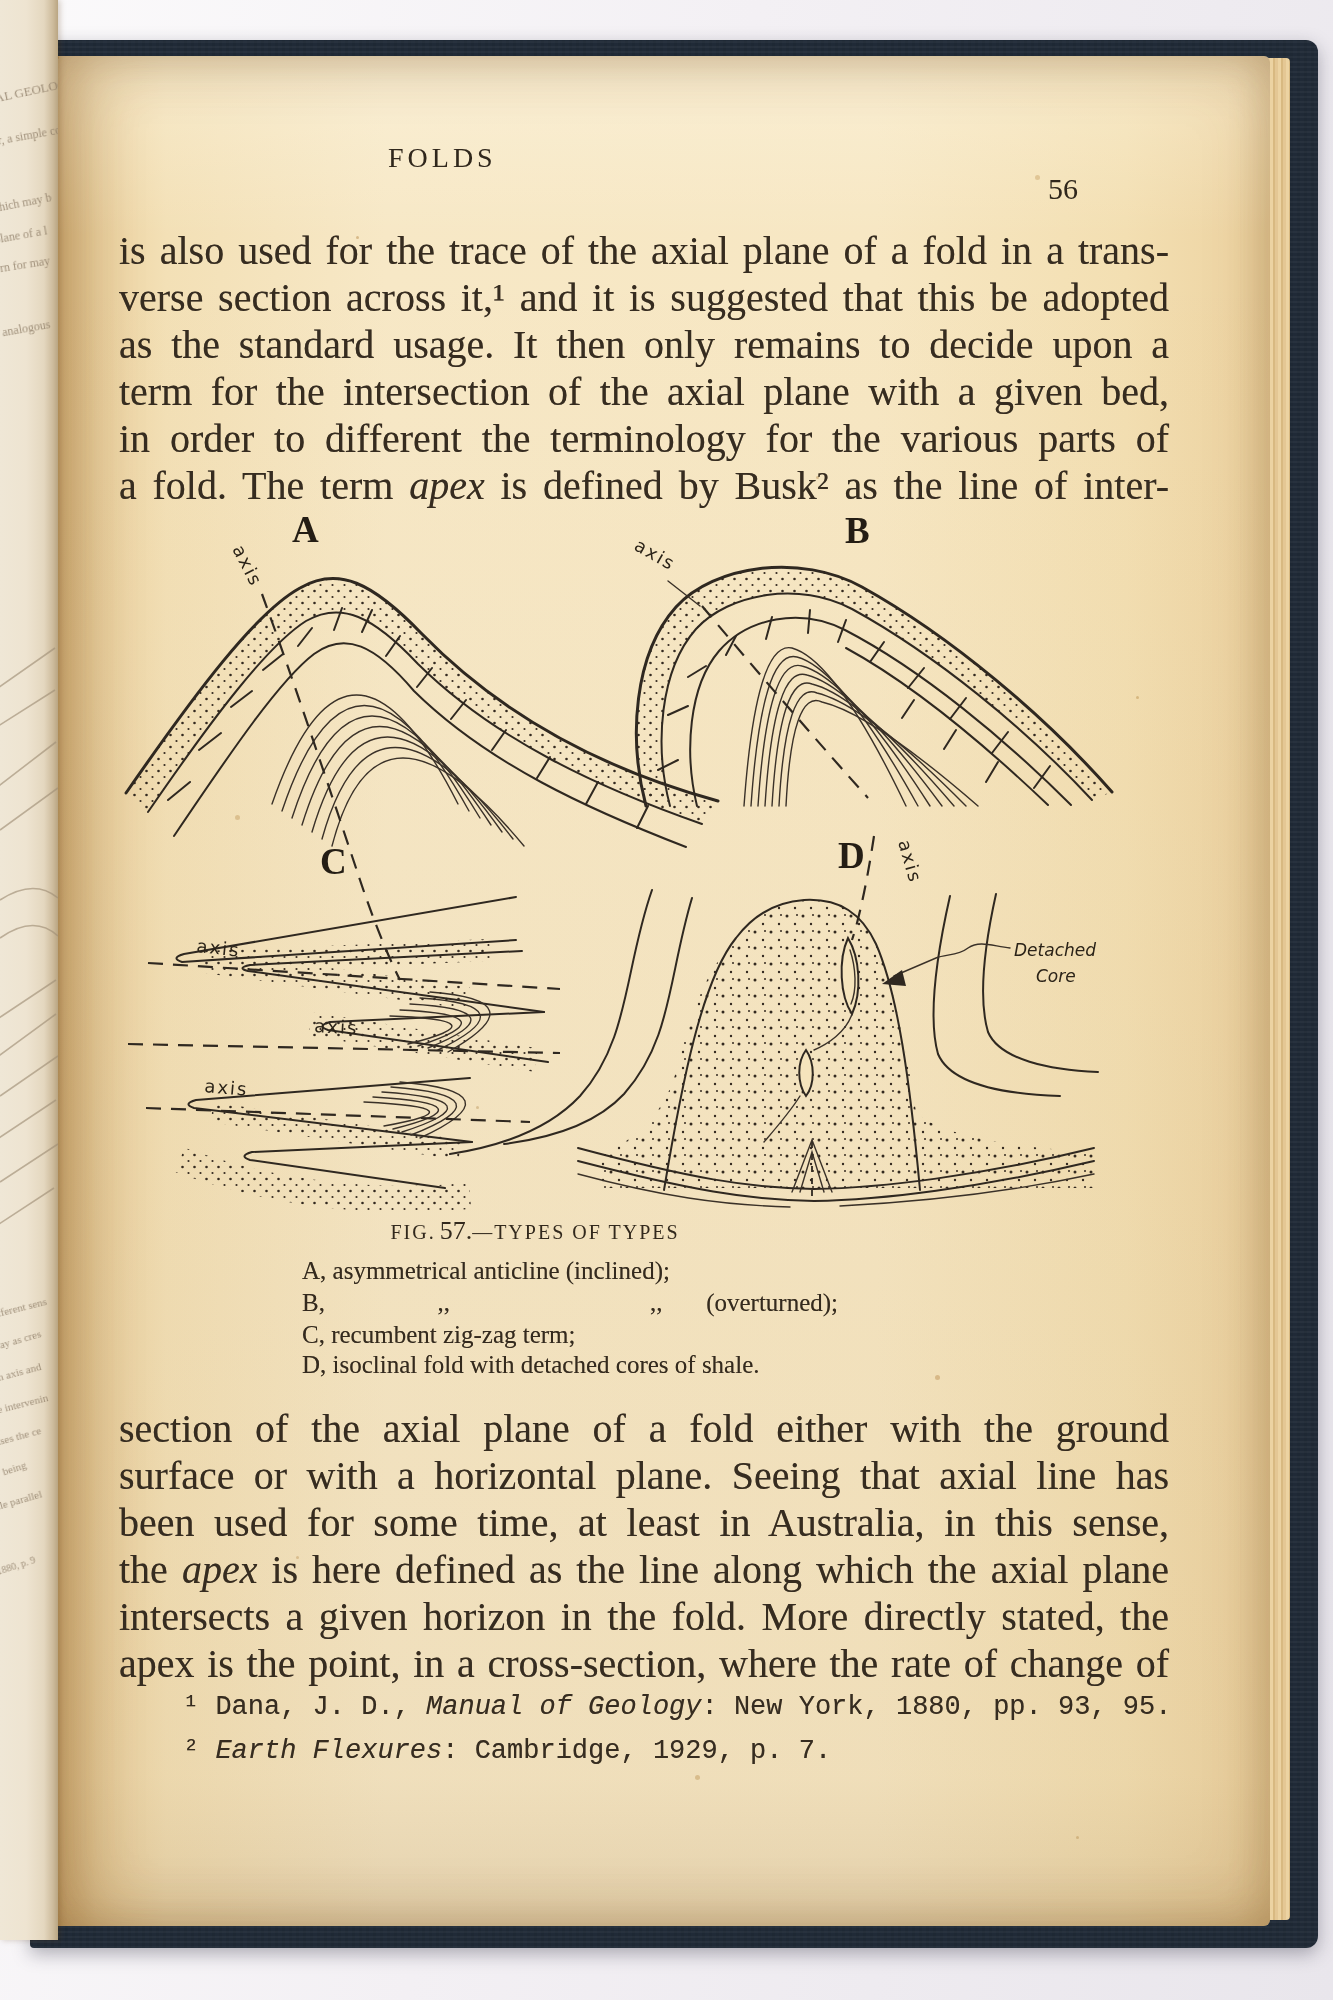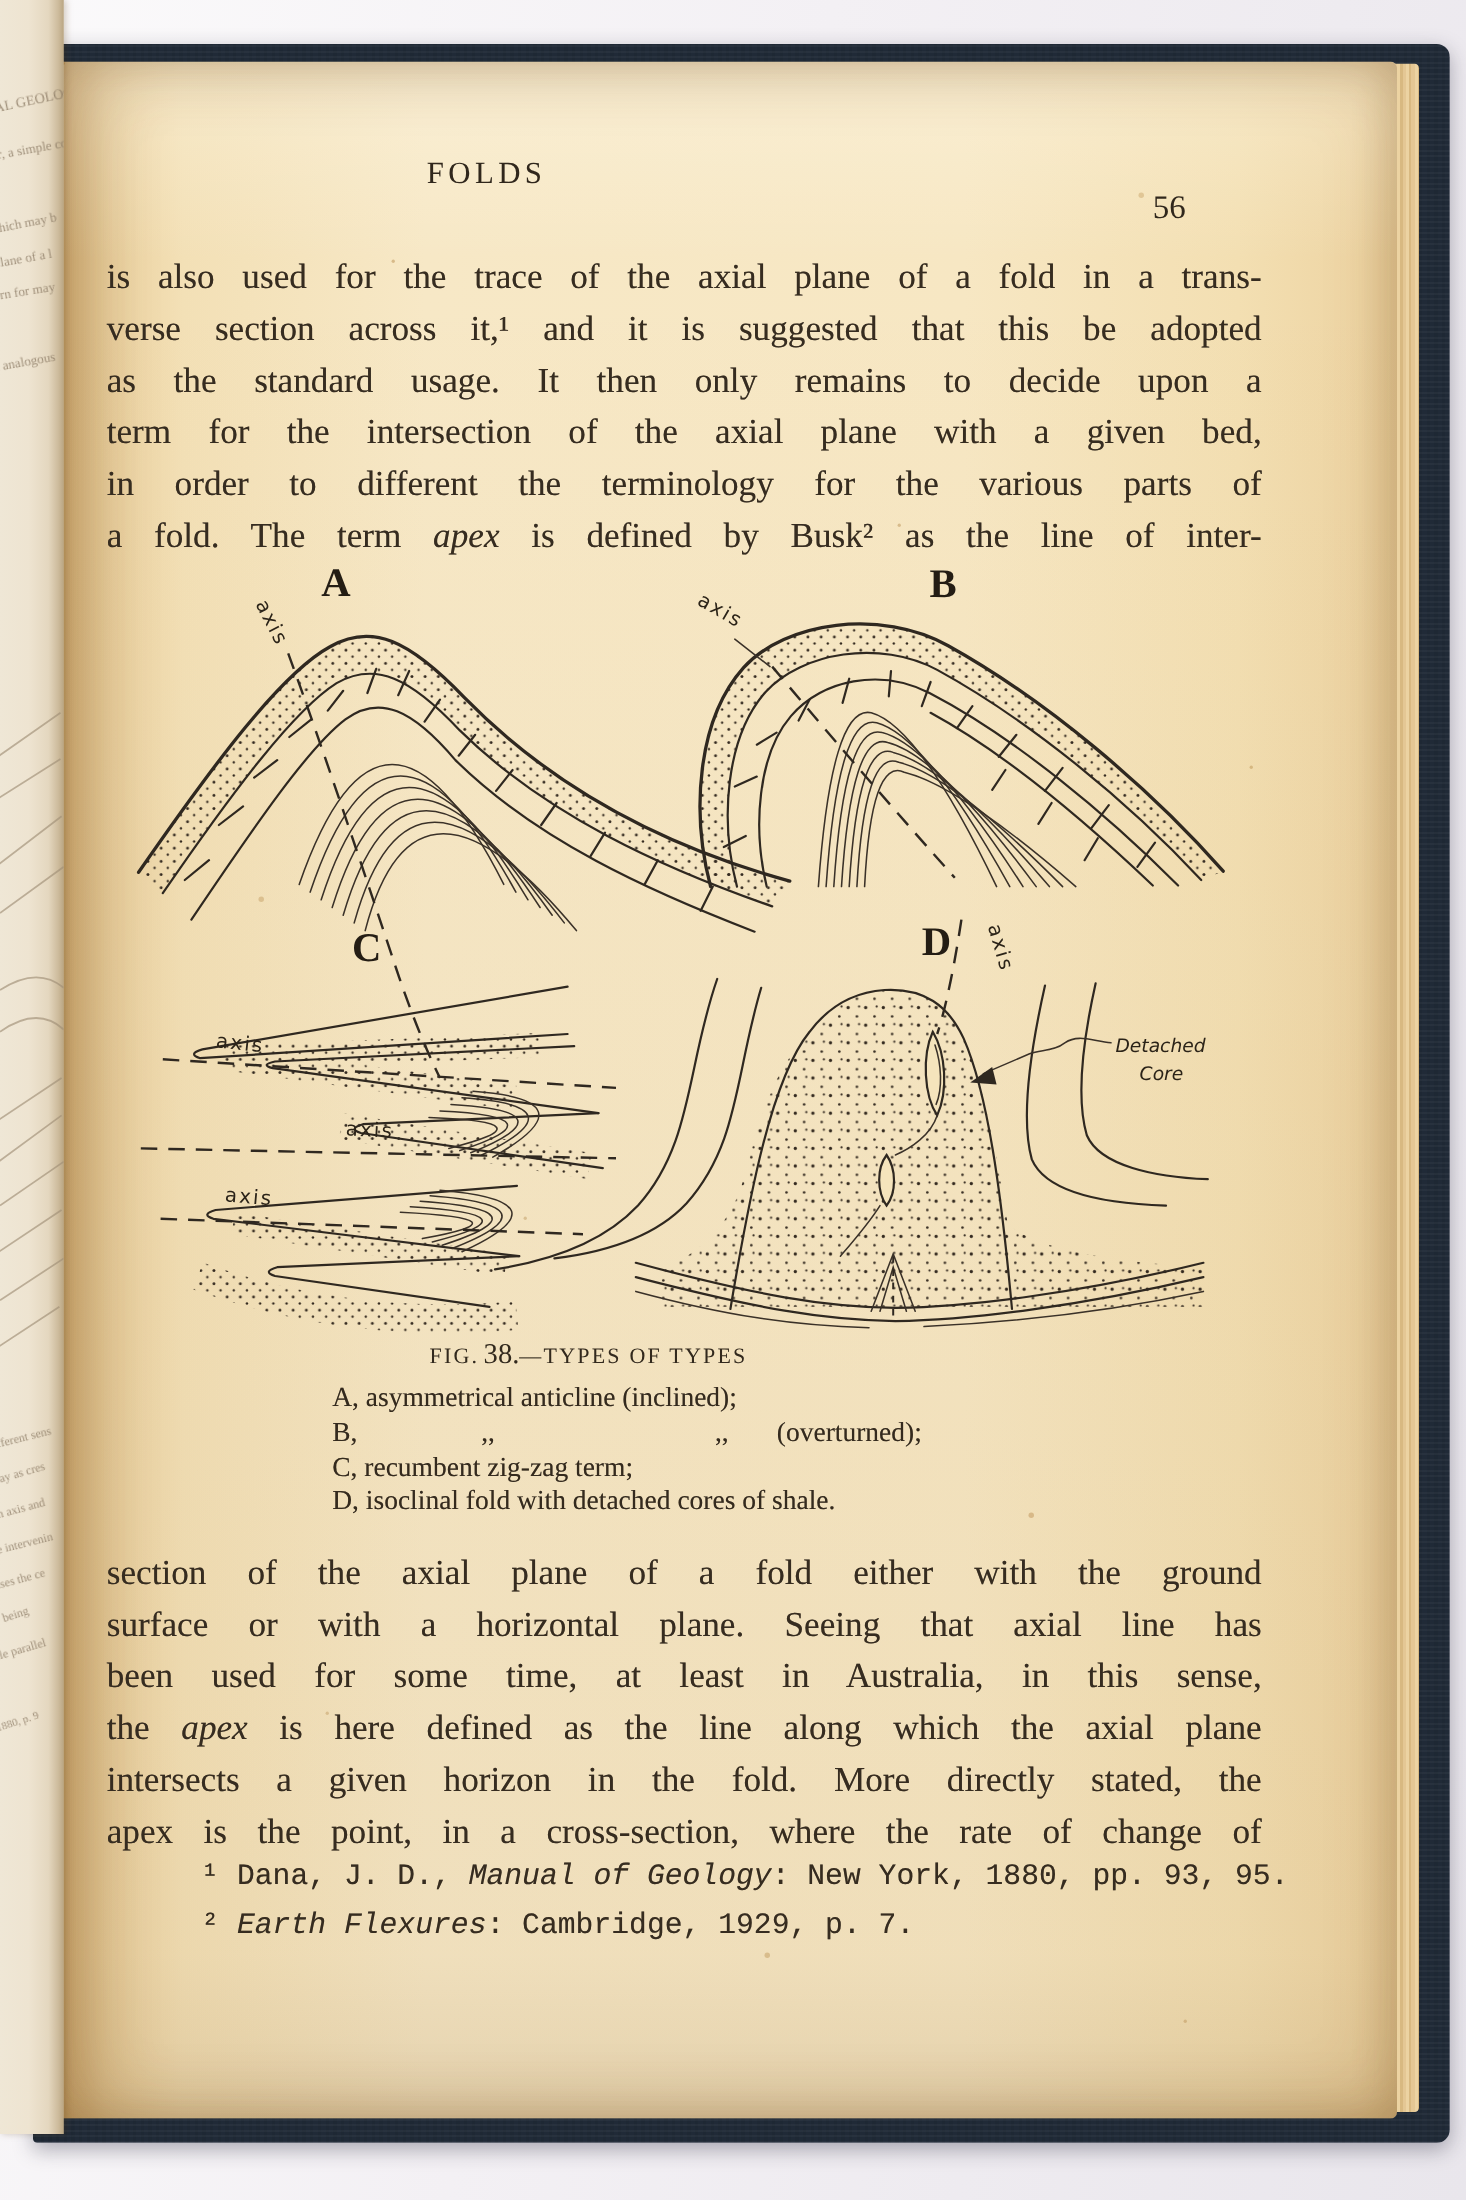--- a/index.html
+++ b/index.html
@@ -47,21 +47,21 @@
   }
   .left-strip .frag{
     position:absolute;font-family:"Liberation Serif",serif;color:#8d7c66;opacity:.8;
     filter:blur(.4px);white-space:nowrap;
   }
   
   .content{position:absolute;inset:0;color:#382e22;}
   .running-head{position:absolute;left:388px;top:142px;font-size:28px;letter-spacing:4px;color:#30271c;}
   .folio{position:absolute;left:1048px;top:172px;font-size:30px;color:#30271c;}
   .bodyline{
-    position:absolute;left:97px;width:1050px;font-size:32px;line-height:46.8px;height:46.8px;
+    position:absolute;left:119px;width:1050px;font-size:40px;line-height:46.8px;height:46.8px;
     text-align:justify;text-align-last:justify;color:#362c20;white-space:nowrap;
     text-shadow:0 0 .5px rgba(54,44,32,.5);
   }
   .bodyline{white-space:normal;}
   .caption{position:absolute;left:300px;top:1216px;width:470px;text-align:center;color:#32291d;}
   .caption .small{font-size:20px;letter-spacing:2px;}
   .caption .num{font-size:26px;}
   .legendline{
     position:absolute;left:302px;font-size:25px;line-height:30px;color:#342a1e;white-space:pre;
     text-shadow:0 0 .5px rgba(54,44,32,.45);
@@ -210,21 +210,21 @@
         <path class="fine" d="M 1010,948 C 992,946 980,940 968,948 C 958,956 946,954 936,958 L 894,976"></path>
         <polygon points="882,984 902,970 906,986" fill="#2f2820"></polygon>
         <text class="axislbl" transform="translate(898,842) rotate(74)">axis</text>
         <text class="hand" x="1014" y="956">Detached</text>
         <text class="hand" x="1036" y="982">Core</text>
       </g>
     </svg>
 
     <div class="caption">
       <span class="small">FIG.</span>
-      <span class="num">38.</span><span class="small">—TYPES OF TYPES</span>
+      <span class="num">57.</span><span class="small">—TYPES OF TYPES</span>
     </div>
     <div>
       <div class="legendline" style="top:1256px">A, asymmetrical anticline (inclined);</div>
       <div class="legendline" style="top:1288px">B,                  ,,                                ,,       (overturned);</div>
       <div class="legendline" style="top:1320px">C, recumbent zig-zag term;</div>
       <div class="legendline" style="top:1350px">D, isoclinal fold with detached cores of shale.</div>
     </div>
 
     <div>
       <div class="bodyline" style="top:1406px">section of the axial plane of a fold either with the ground</div>

